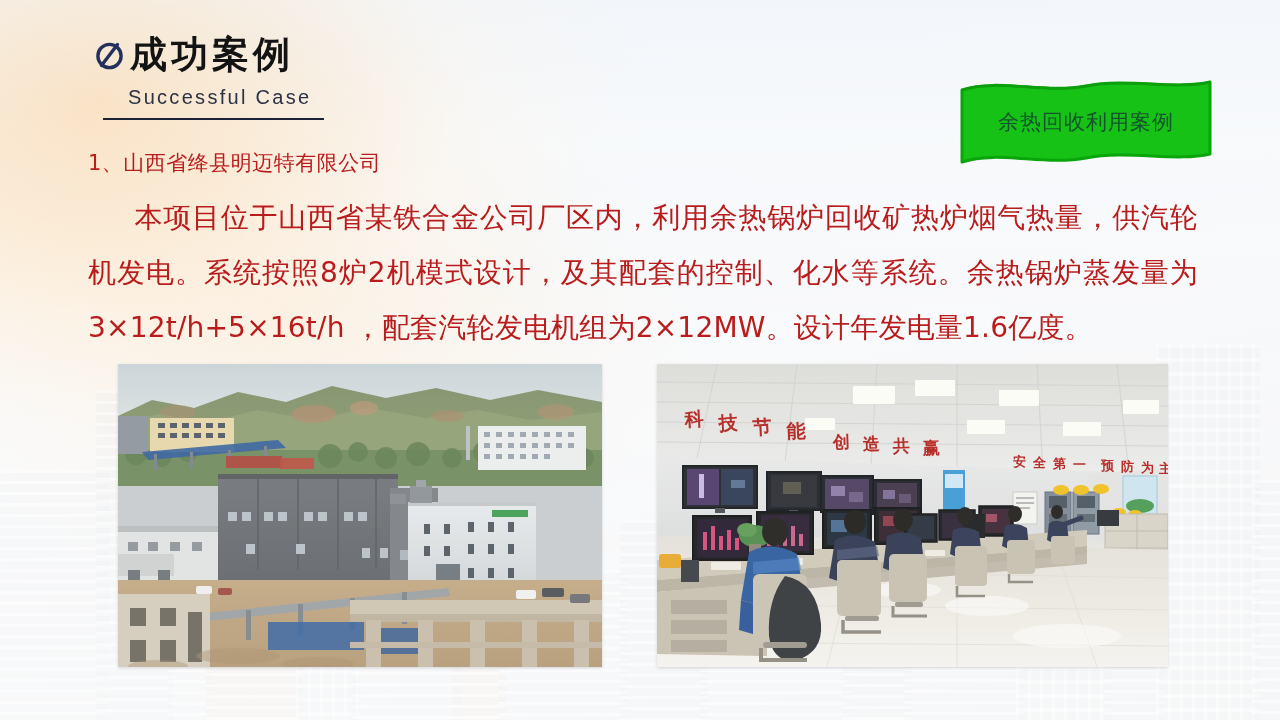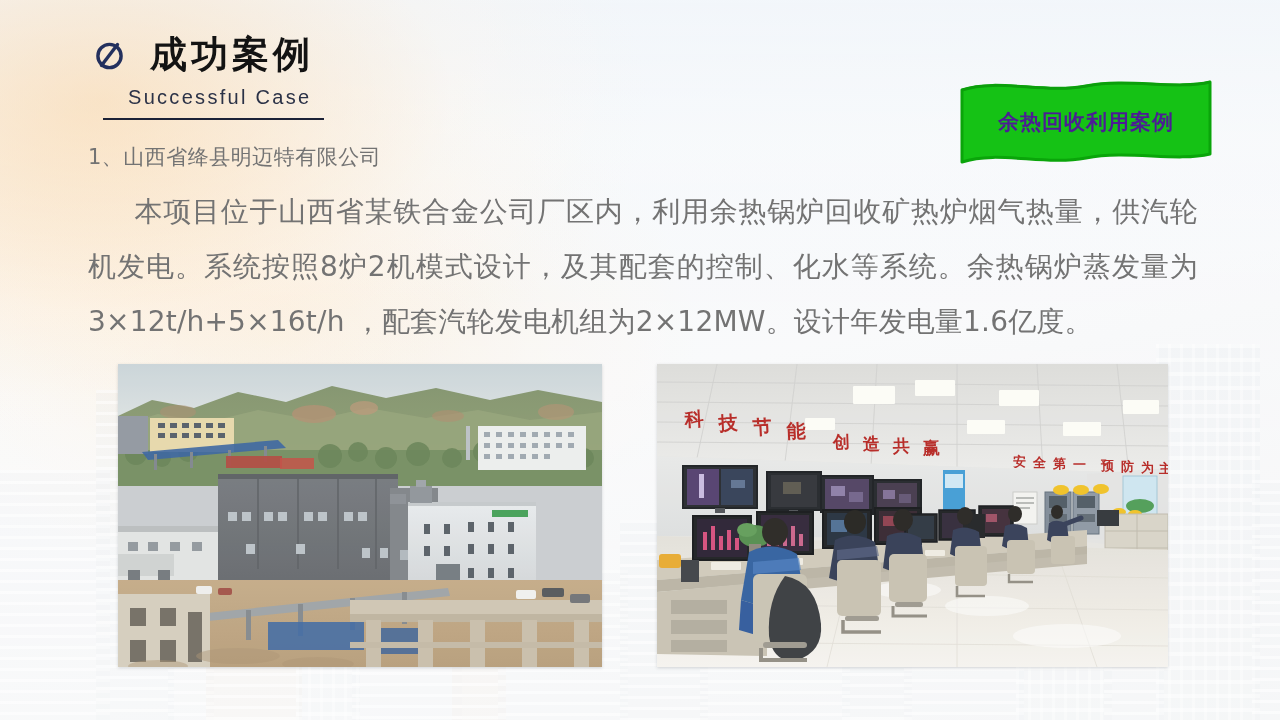--- a/index.html
+++ b/index.html
@@ -75,21 +75,21 @@
 
   
   .title-block {
     position: absolute;
     left: 92px;
     top: 36px;
   }
   .title-row {
     display: flex;
     align-items: center;
-    gap: 24px;
+    gap: 4px;
   }
   .null-icon {
     width: 34px;
     height: 34px;
     flex: 0 0 auto;
     display: block;
   }
   .title-cn {
     font-family: "DejaVu Sans", sans-serif;
     font-size: 37px;
@@ -127,35 +127,35 @@
   }
   .ribbon svg { display: block; width: 100%; height: 100%; }
   .ribbon-label {
     position: absolute;
     left: 0; right: 0;
     top: 50%;
     transform: translateY(-50%);
     text-align: center;
     font-family: "DejaVu Sans", sans-serif;
     font-size: 21px;
-    font-weight: 700;
-    color: #4c1d95;
+    font-weight: 400;
+    color: #14532d;
     letter-spacing: 1px;
     white-space: nowrap;
     pointer-events: none;
   }
 
   
   .body-text {
     position: absolute;
     left: 88px;
-    top: 142px;
+    top: 148px;
     width: 1110px;
     font-family: "DejaVu Sans", sans-serif;
-    color: #737373;
+    color: #b91c1c;
   }
   .heading-line {
     font-size: 21px;
     line-height: 30px;
     letter-spacing: 0.5px;
     white-space: nowrap;
   }
   .para {
     margin-top: 12px;
     font-size: 28px;

